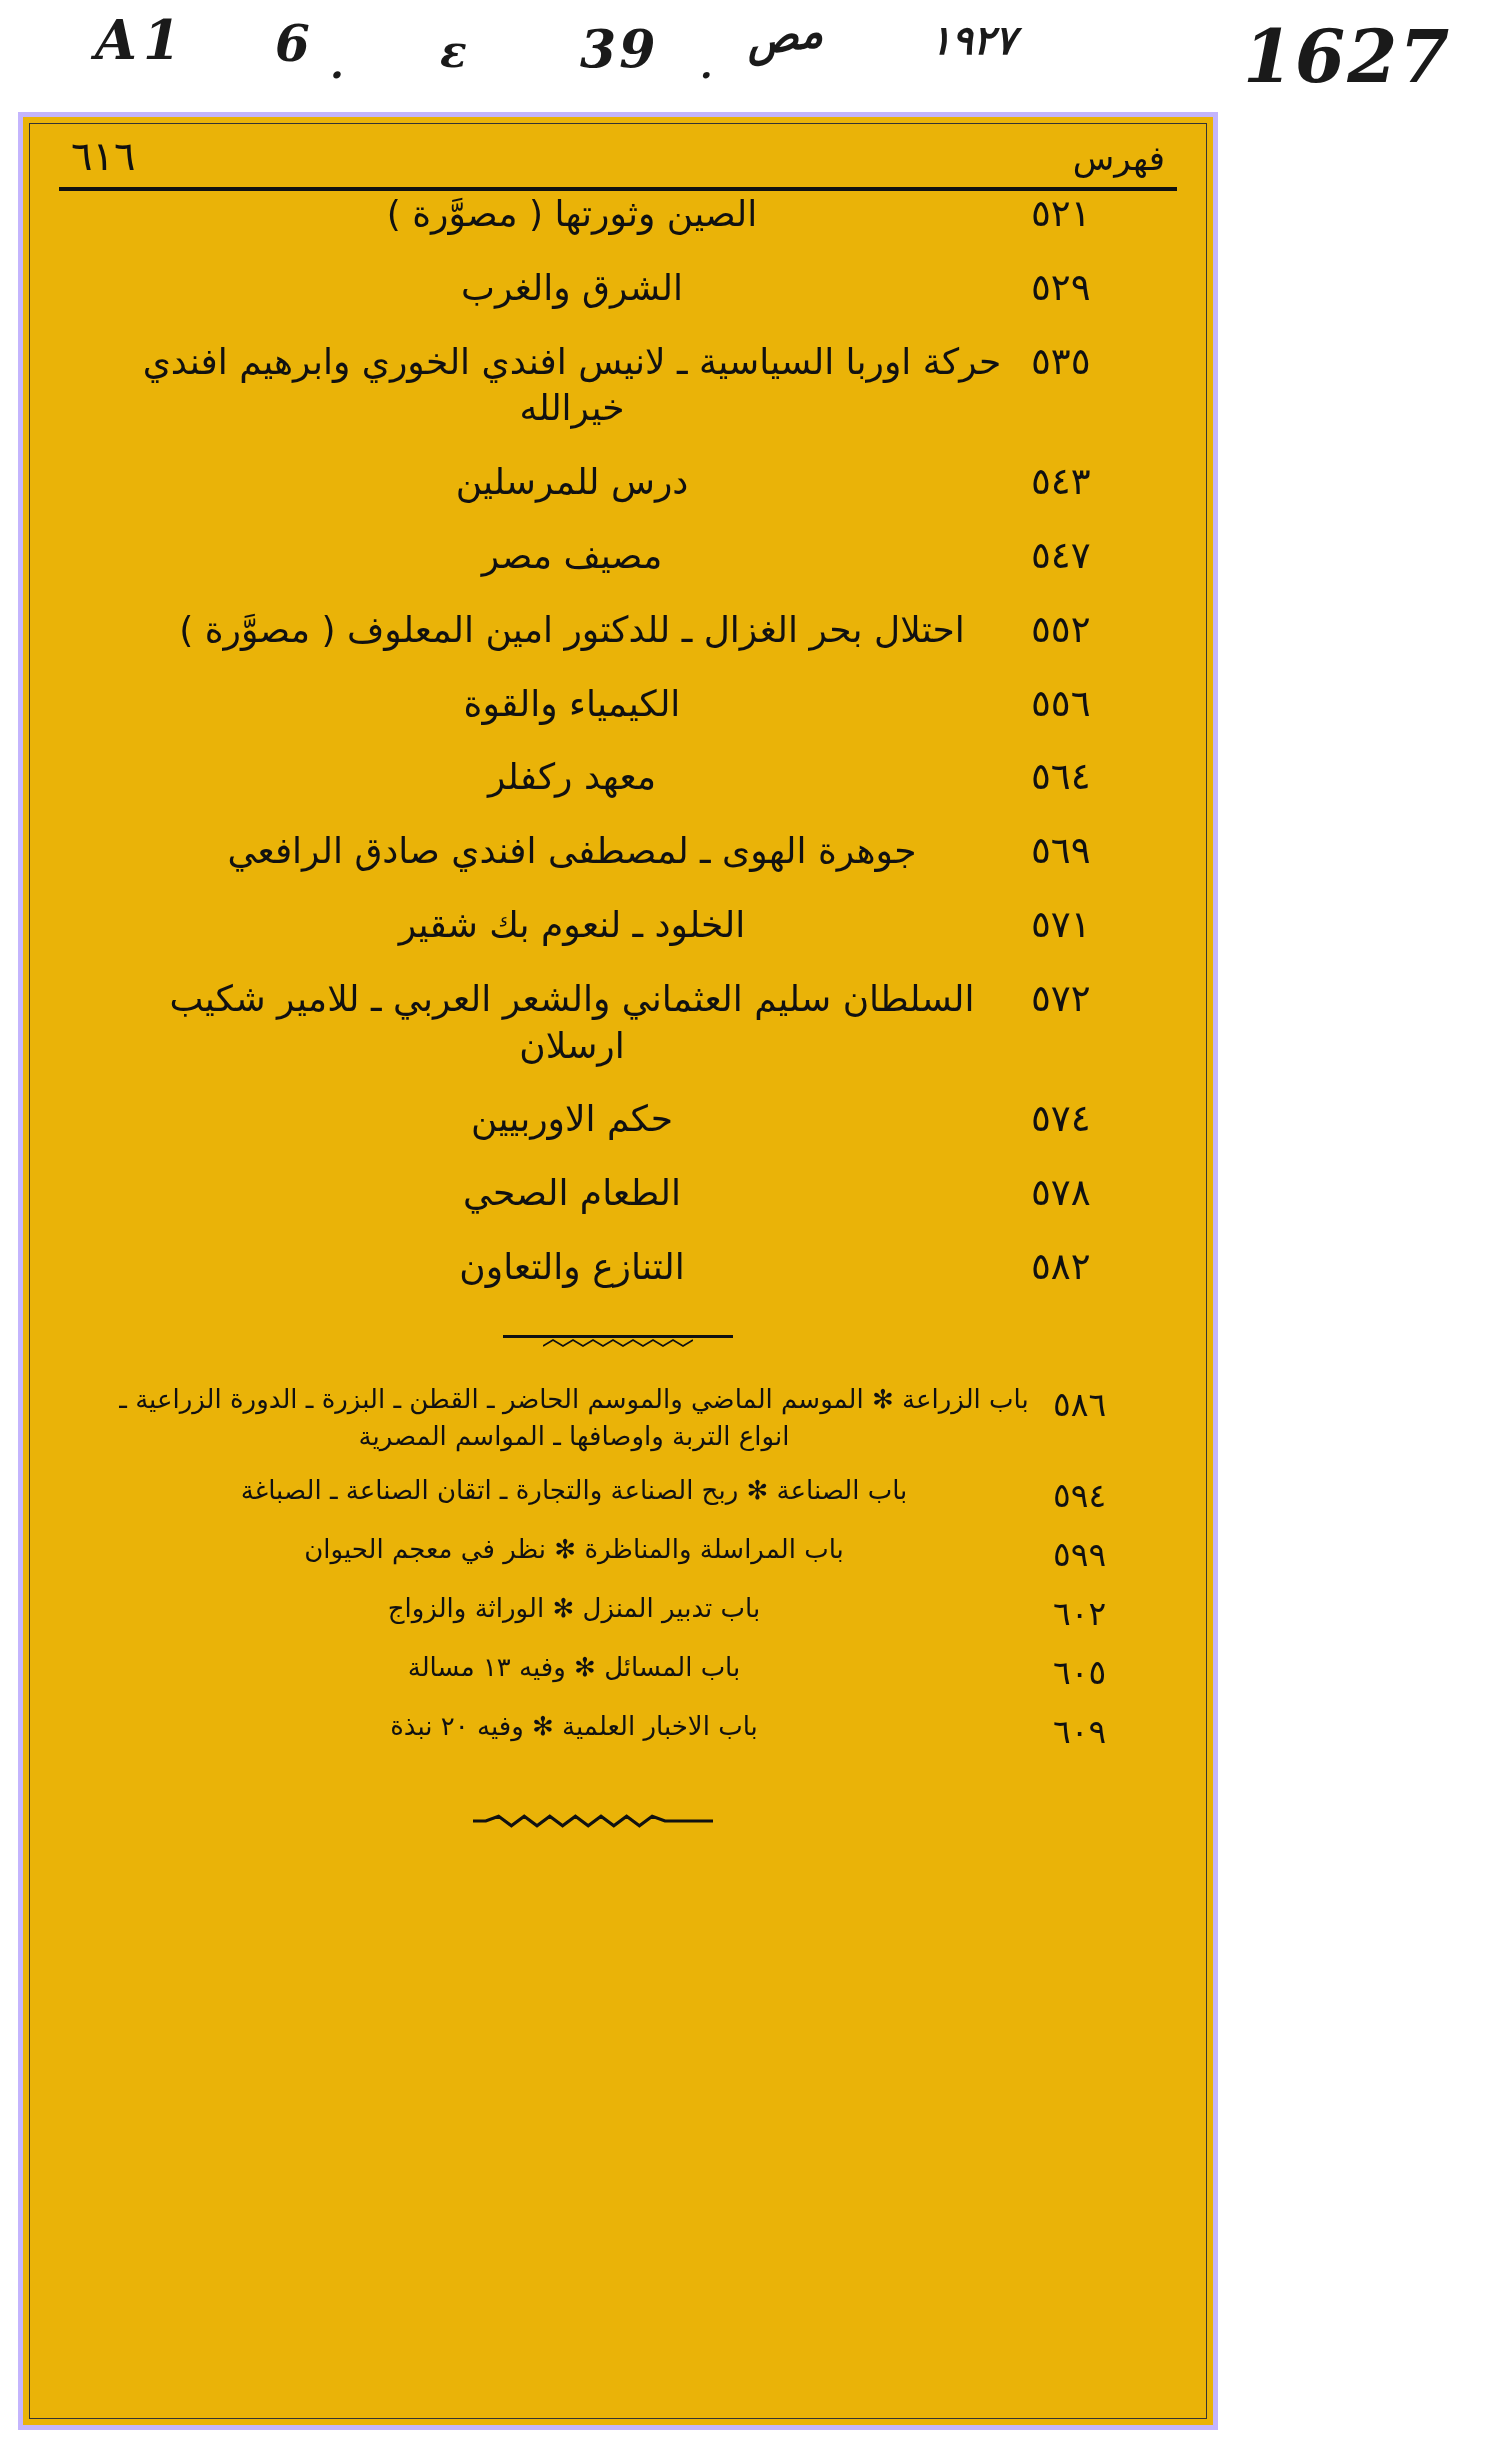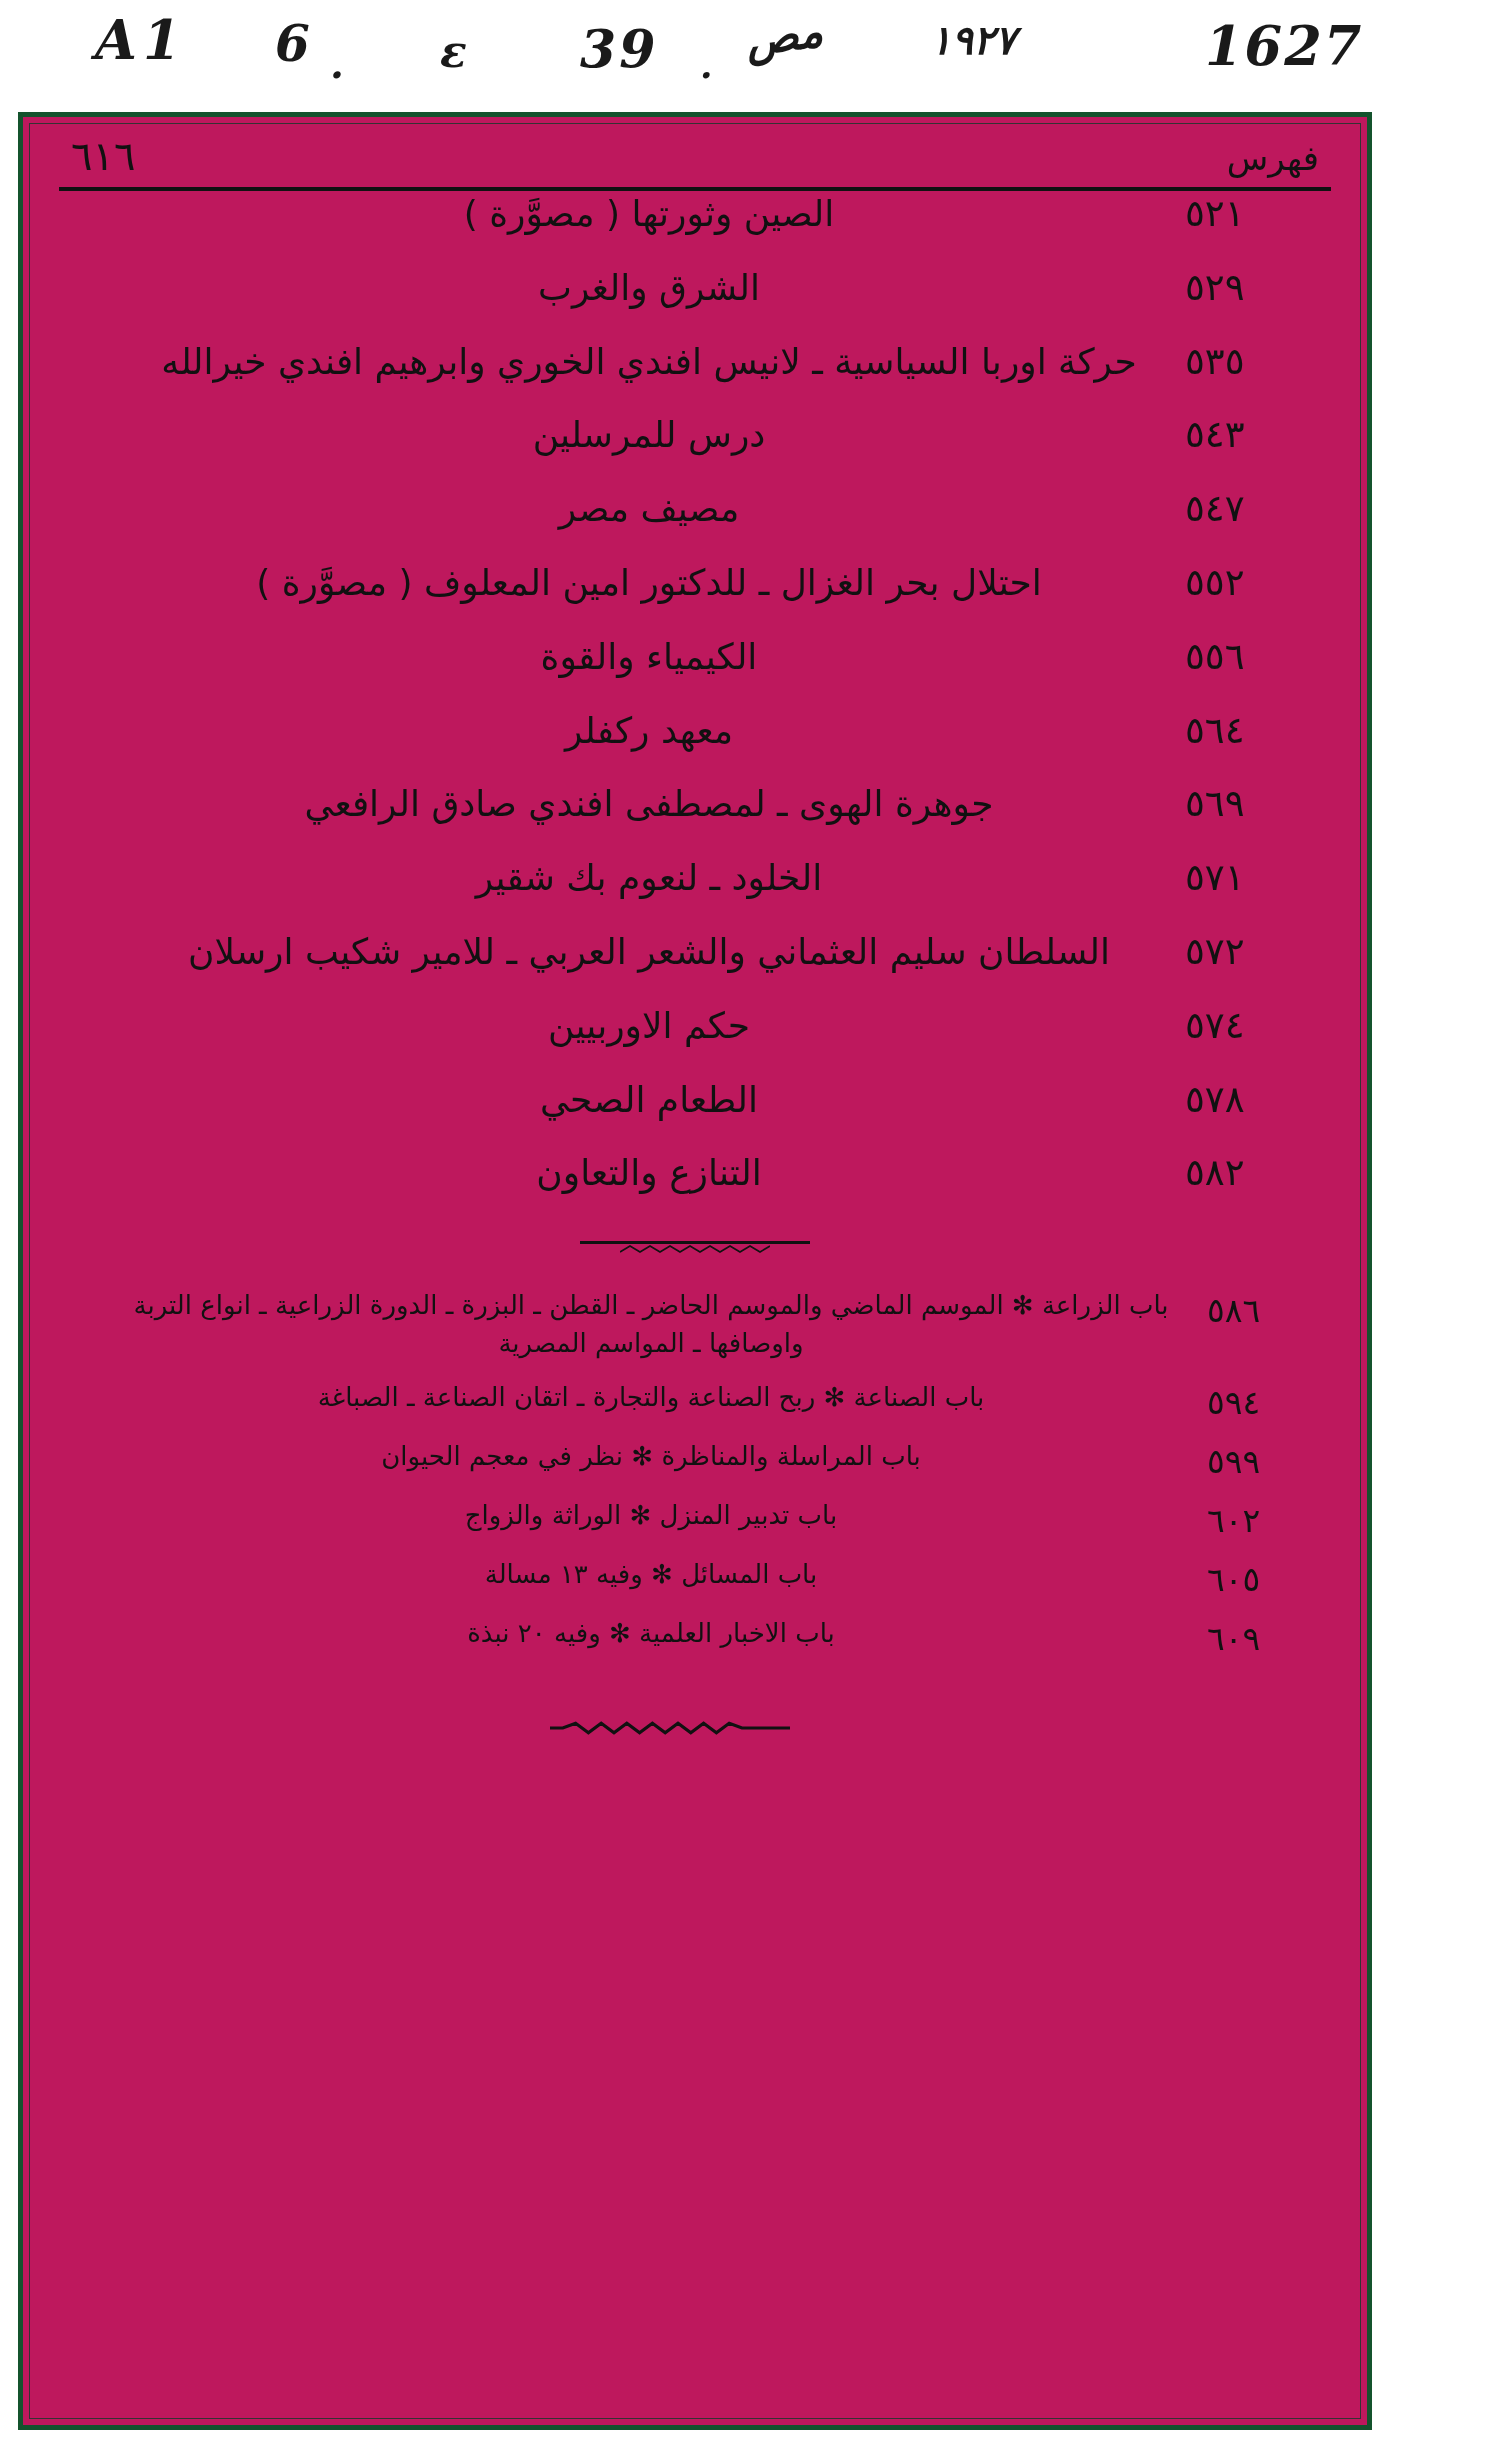--- a/index.html
+++ b/index.html
@@ -34,32 +34,32 @@
     white-space: nowrap;
   }
   .hand.a1   { left: 95px;  top: 8px;  font-size: 54px; letter-spacing: 6px; }
   .hand.six  { left: 275px; top: 14px; font-size: 50px; }
   .hand.dot  { left: 330px; top: 40px; font-size: 40px; }
   .hand.eps  { left: 440px; top: 26px; font-size: 44px; }
   .hand.n39  { left: 580px; top: 18px; font-size: 52px; letter-spacing: 3px; text-align: right; }
   .hand.dot2 { left: 700px; top: 44px; font-size: 36px; }
   .hand.ar   { left: 745px; top: 10px; font-size: 44px; font-family: "DejaVu Sans", sans-serif; transform: rotate(-8deg); }
   .hand.num1 { left: 930px; top: 16px; font-size: 40px; letter-spacing: 2px; }
-  .hand.num2 { left: 1205px; top: 14px; font-size: 54px; letter-spacing: 2px; }
+  .hand.num2 { left: 1243px; top: 14px; font-size: 72px; letter-spacing: 2px; }
 
   
   .page-frame {
     position: absolute;
     left: 18px;
     top: 112px;
-    width: 1354px;
+    width: 1200px;
     height: 2318px;
-    border: 5px solid #14532d;
+    border: 5px solid #c4b5fd;
     box-sizing: border-box;
-    background: #be185d;
+    background: #eab308;
   }
   .page-frame::after {
     content: "";
     position: absolute;
     left: 6px; top: 6px; right: 6px; bottom: 6px;
     border: 1px solid #333;
     pointer-events: none;
   }
 
   .page-inner {

